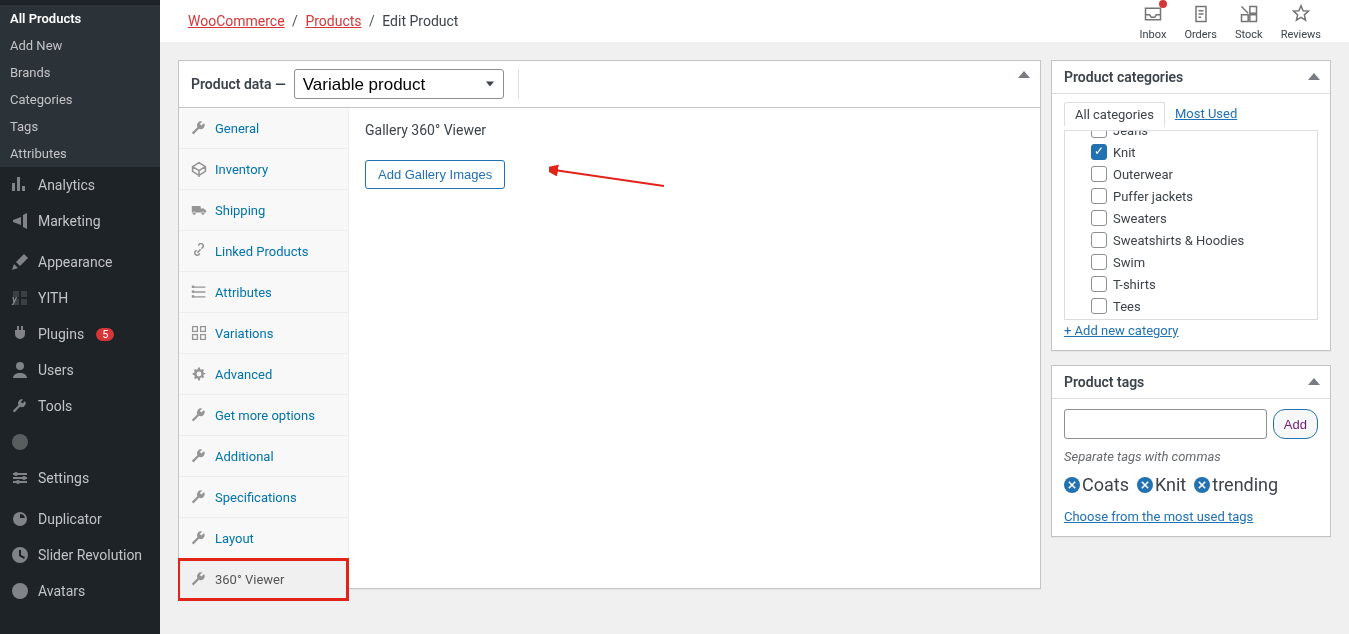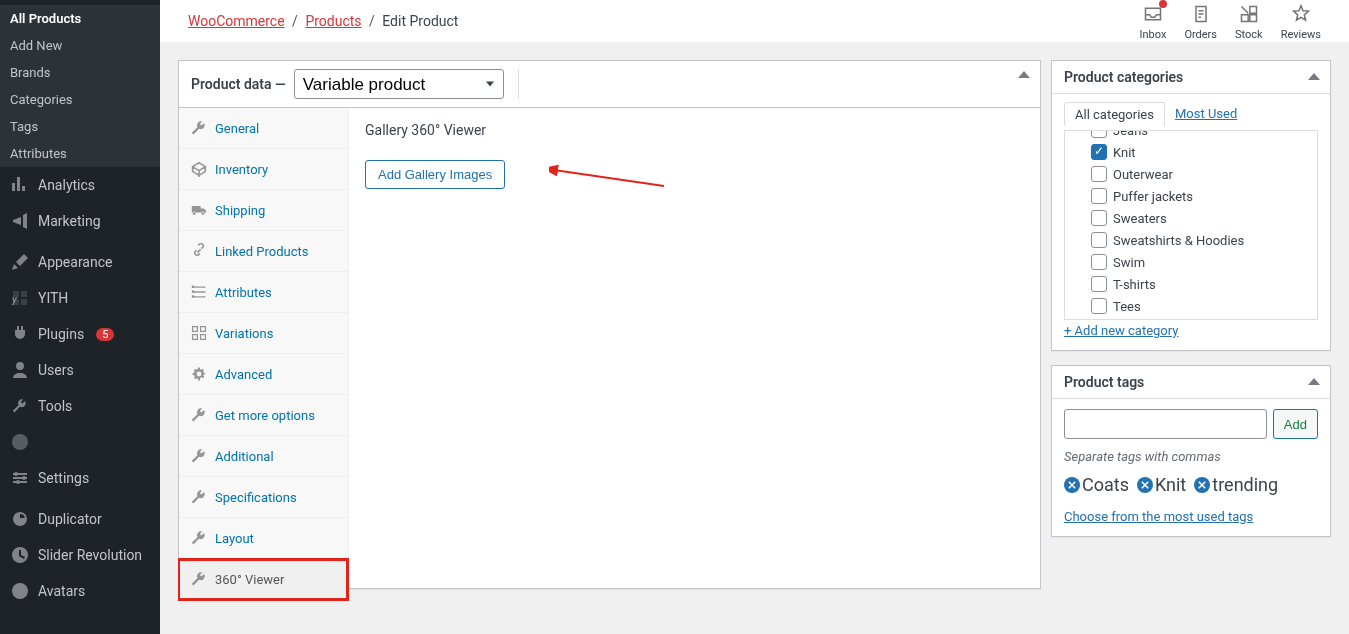--- a/index.html
+++ b/index.html
@@ -213,23 +213,23 @@
       content: "✓"; color: #fff; font-size: 12px;
       position: absolute; left: 2px; top: -1px;
     }
     .link { color: #2271b1; text-decoration: underline; cursor: pointer; font-size: 13px; }
     .add-cat-link { display: inline-block; margin-top: 3px; }
     .tag-input-row { display: flex; gap: 6px; margin: 10px 0; }
     .tag-input { flex: 1; border: 1px solid #8c8f94; border-radius: 3px; padding: 4px; height: 30px; }
     .btn-secondary {
       border: 1px solid #2271b1;
       background: #f6f7f7;
-      color: #15803d;
+      color: #701a75;
       padding: 4px 10px;
-      border-radius: 3px;
+      border-radius: 12px;
       font-size: 13px;
       cursor: pointer;
     }
     .hint { color: #646970; font-size: 13px; font-style: italic; }
     .tag-chips { display: flex; gap: 8px; margin: 10px 0 14px 0; flex-wrap: wrap; }
     .tag-chip { display: flex; align-items: center; gap: 2px; font-size: 18px; }
     .tag-chip .remove {
       width: 16px; height: 16px;
       border-radius: 50%;
       background: #2271b1;

